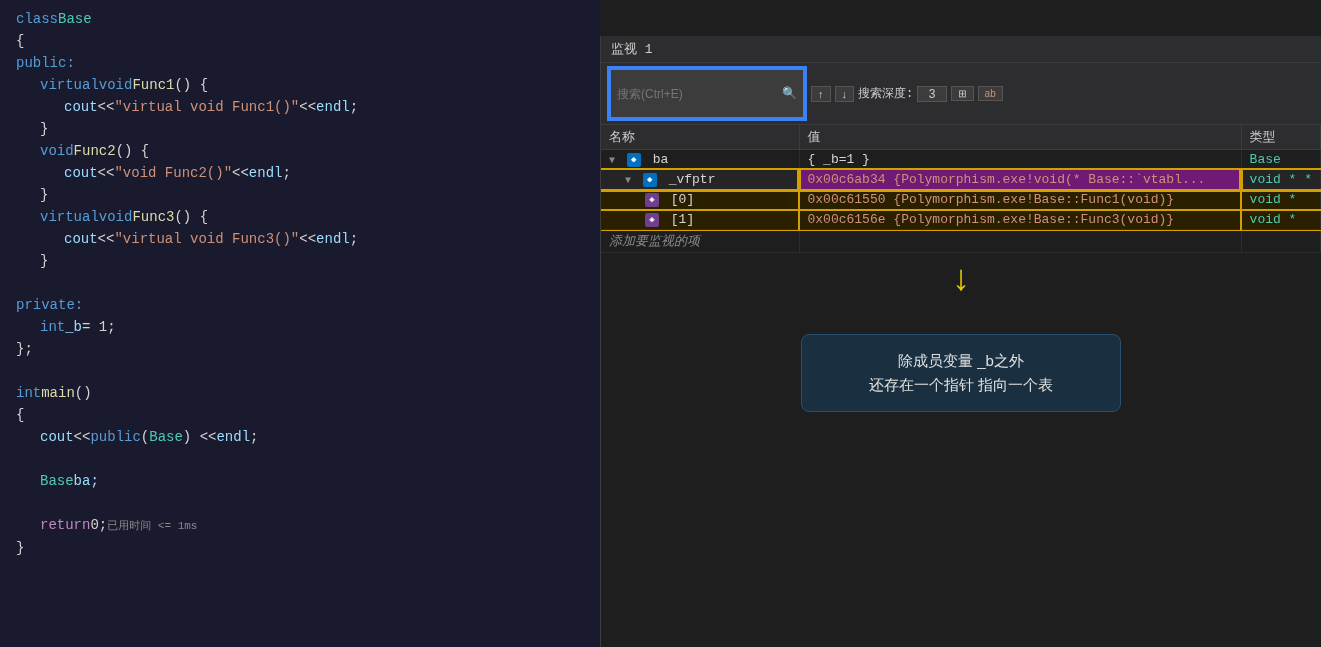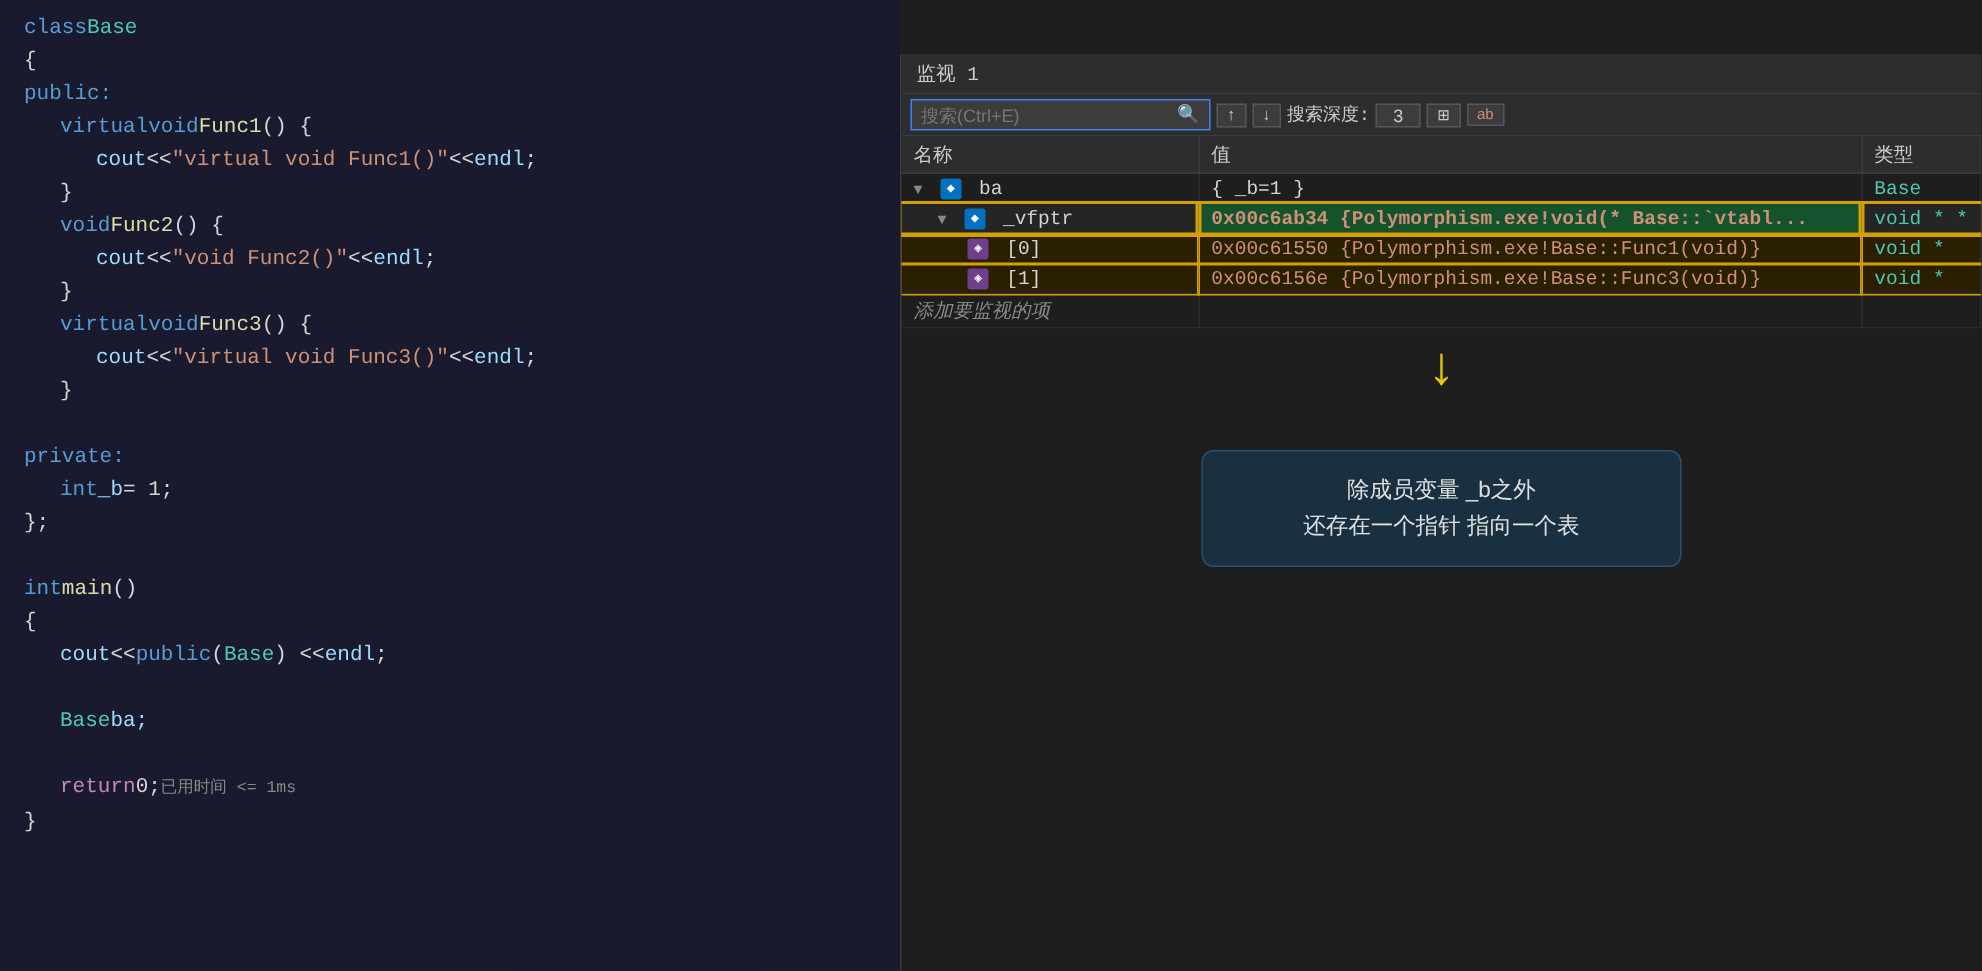--- a/index.html
+++ b/index.html
@@ -68,22 +68,22 @@
       background: #2d2d30;
       padding: 3px 6px;
       border-bottom: 1px solid #3c3c3c;
       gap: 4px;
     }
 
     .search-box {
       display: flex;
       align-items: center;
       background: #3c3c3c;
-      border: 1px solid #3b82f6;
-      padding: 2px 6px;
+      border: 4px solid #3b82f6;
+      padding: 16px 6px;
       flex: 1;
       max-width: 200px;
     }
 
     .search-box input {
       background: transparent;
       border: none;
       outline: none;
       color: #cccccc;
       font-size: 12px;
@@ -356,21 +356,21 @@
           <td style="color:#d4d4d4;">{ _b=1 }</td>
           <td class="type-col">Base</td>
         </tr>
 
         <tr style="outline: 2px solid #d4a000;">
           <td style="background:#252526; outline: 2px solid #d4a000;">
             <span class="expand-icon" style="margin-left:16px;">▼</span>
             <span class="var-icon icon-blue">◆</span>
             <span>_vfptr</span>
           </td>
-          <td style="background:#14532d; color:#ce9178; outline: 2px solid #d4a000; max-width:450px; overflow:hidden; text-overflow:ellipsis;font-weight:bold;">0x00c6ab34 {Polymorphism.exe!void(* Base::`vtabl...</td>
+          <td style="background:#701a75; color:#ce9178; outline: 2px solid #d4a000; max-width:450px; overflow:hidden; text-overflow:ellipsis;">0x00c6ab34 {Polymorphism.exe!void(* Base::`vtabl...</td>
           <td style="background:#252526; color:#4ec9b0; outline: 2px solid #d4a000;">void * *</td>
         </tr>
 
         <tr>
           <td style="background:#2a2000; outline: 1px solid #d4a000;">
             <span class="expand-icon" style="margin-left:32px;"></span>
             <span class="var-icon icon-purple">◈</span>
             <span>[0]</span>
           </td>
           <td style="background:#2a2000; color:#ce9178; outline: 1px solid #d4a000;">0x00c61550 {Polymorphism.exe!Base::Func1(void)}</td>

